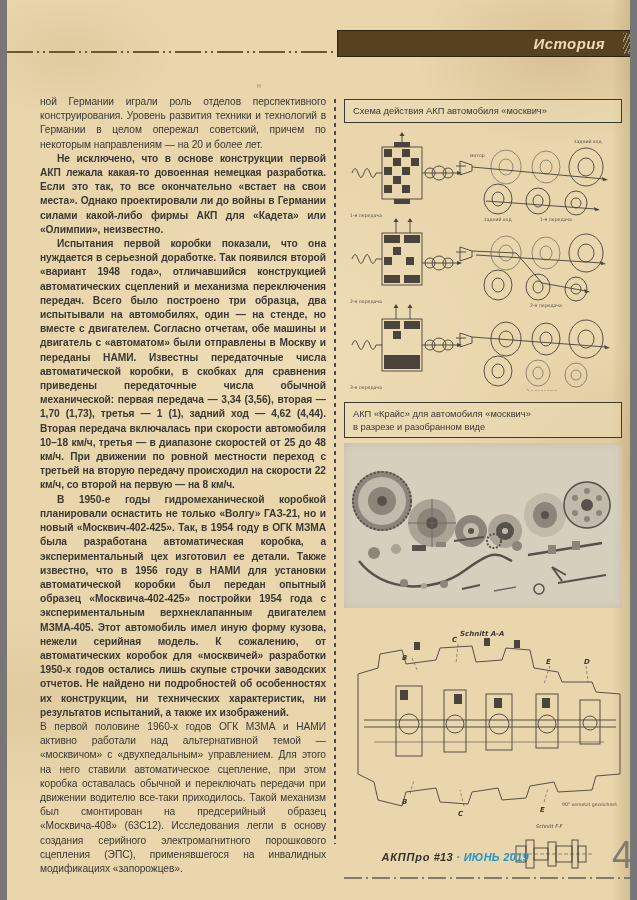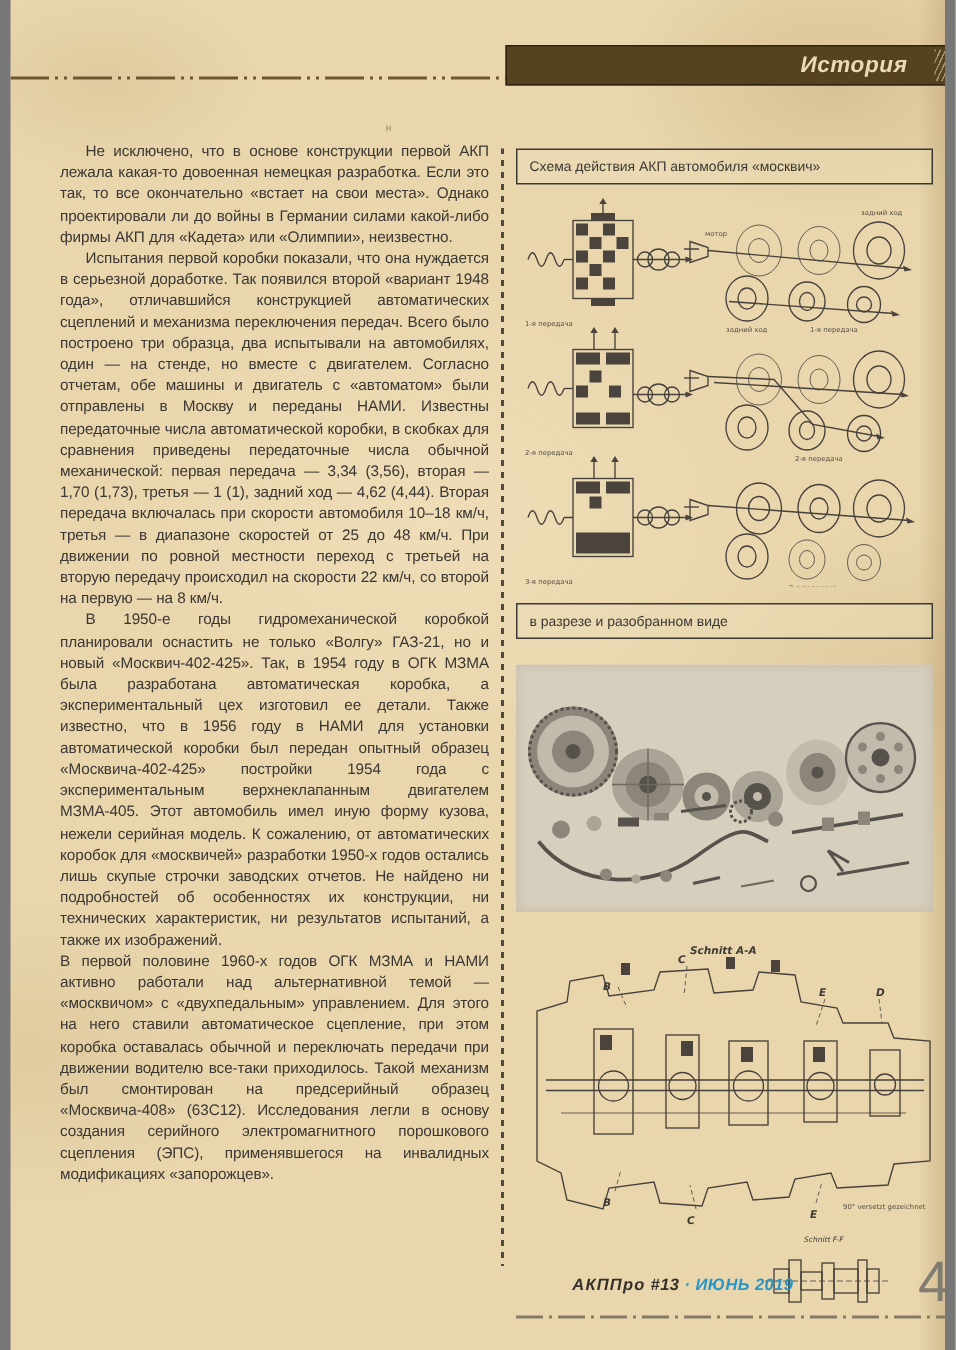--- a/index.html
+++ b/index.html
@@ -22,21 +22,21 @@
     background:#57421f;border:1px solid #2e2210;color:#eadbb4;
     font-style:italic;font-weight:bold;font-size:15px;line-height:25px;
     text-align:right;padding-right:30px;letter-spacing:0.4px;}
   .header-hatch{position:absolute;right:3px;top:2px;bottom:2px;width:9px;
     background:repeating-linear-gradient(115deg,rgba(236,219,180,0.5) 0 1px,transparent 1px 3.2px);}
   .artifact{position:absolute;left:250px;top:82px;font-size:7px;color:#9a8c6e;}
   
   .col-left{position:absolute;left:33px;top:95px;width:286px;color:#3b3733;
     font-size:10.2px;line-height:14.2px;text-align:justify;letter-spacing:-0.05px;}
   .col-left p{margin:0;}
-  .col-left p.indent{text-indent:17px;}
+  .col-left p.indent{text-indent:17px;font-weight:bold;}
   .section-heading{font-size:14.5px;font-weight:bold;color:#42382a;margin:7px 0 3px 0;letter-spacing:0;}
   
   .col-divider{position:absolute;left:327px;top:99px;width:2px;height:745px;
     background:repeating-linear-gradient(180deg,#4e4942 0 4px,transparent 4px 8px);}
   
   .caption-box{position:absolute;left:337px;width:278px;box-sizing:border-box;
     border:1px solid #3c3832;padding:5px 8px 4px 8px;
     font-size:9.3px;line-height:12.5px;color:#3b3733;background:rgba(236,222,185,0.45);}
   .caption-1{top:99px;}
   .caption-2{top:402px;}
@@ -70,20 +70,21 @@
 <div class="page">
 
   <div class="header-rule"></div>
   <div class="header-bar">
     <span>История</span>
     <span class="header-hatch"></span>
   </div>
   <span class="artifact">н</span>
 
   <div class="col-left">
+    <p>ной Германии играли роль отделов перспективного конструирования. Уровень развития техники и технологий в Германии в целом опережал советский, причем по некоторым направлениям — на 20 и более лет.</p>
     <p class="indent">Не исключено, что в основе конструкции первой АКП лежала какая-то довоенная немецкая разработка. Если это так, то все окончательно «встает на свои места». Однако проектировали ли до войны в Германии силами какой-либо фирмы АКП для «Кадета» или «Олимпии», неизвестно.</p>
     <p class="indent">Испытания первой коробки показали, что она нуждается в серьезной доработке. Так появился второй «вариант 1948 года», отличавшийся конструкцией автоматических сцеплений и механизма переключения передач. Всего было построено три образца, два испытывали на автомобилях, один — на стенде, но вместе с двигателем. Согласно отчетам, обе машины и двигатель с «автоматом» были отправлены в Москву и переданы НАМИ. Известны передаточные числа автоматической коробки, в скобках для сравнения приведены передаточные числа обычной механической: первая передача — 3,34 (3,56), вторая — 1,70 (1,73), третья — 1 (1), задний ход — 4,62 (4,44). Вторая передача включалась при скорости автомобиля 10–18 км/ч, третья — в диапазоне скоростей от 25 до 48 км/ч. При движении по ровной местности переход с третьей на вторую передачу происходил на скорости 22 км/ч, со второй на первую — на 8 км/ч.</p>
     <p class="indent">В 1950-е годы гидромеханической коробкой планировали оснастить не только «Волгу» ГАЗ-21, но и новый «Москвич-402-425». Так, в 1954 году в ОГК МЗМА была разработана автоматическая коробка, а экспериментальный цех изготовил ее детали. Также известно, что в 1956 году в НАМИ для установки автоматической коробки был передан опытный образец «Москвича-402-425» постройки 1954 года с экспериментальным верхнеклапанным двигателем МЗМА-405. Этот автомобиль имел иную форму кузова, нежели серийная модель. К сожалению, от автоматических коробок для «москвичей» разработки 1950-х годов остались лишь скупые строчки заводских отчетов. Не найдено ни подробностей об особенностях их конструкции, ни технических характеристик, ни результатов испытаний, а также их изображений.</p>
     <p>В первой половине 1960-х годов ОГК МЗМА и НАМИ активно работали над альтернативной темой — «москвичом» с «двухпедальным» управлением. Для этого на него ставили автоматическое сцепление, при этом коробка оставалась обычной и переключать передачи при движении водителю все-таки приходилось. Такой механизм был смонтирован на предсерийный образец «Москвича-408» (63С12). Исследования легли в основу создания серийного электромагнитного порошкового сцепления (ЭПС), применявшегося на инвалидных модификациях «запорожцев».</p>
   </div>
 
   <div class="col-divider"></div>
 
   <div class="caption-box caption-1">
     <span>Схема действия АКП автомобиля «москвич»</span>
@@ -223,20 +224,21 @@
             <ellipse class="thin" cx="120" cy="66" rx="5" ry="5"></ellipse>
           <path class="ln" d="M16,28 L150,38"></path>
             <path class="dk" d="M154,39 l-6,-3 l1,4 z"></path>
           <text class="t4" x="70" y="84">3-я передача</text>
         </g>
       </g>
     </svg>
   </div>
 
   <div class="caption-box caption-2">
+    <div>АКП «Крайс» для автомобиля «москвич»</div>
     <div>в разрезе и разобранном виде</div>
   </div>
 
   <div class="fig fig-photo">
     <svg width="278" height="165" viewBox="0 0 278 165">
       <circle cx="38" cy="58" r="30" class="gray2"></circle>
         <circle cx="38" cy="58" r="24" class="gray4"></circle>
       <circle cx="38" cy="58" r="14" class="gray2"></circle>
         <circle cx="38" cy="58" r="5" class="gray1"></circle>
       <circle cx="38" cy="58" r="29" fill="none" stroke="#55514b" stroke-width="2" stroke-dasharray="2 2"></circle>

